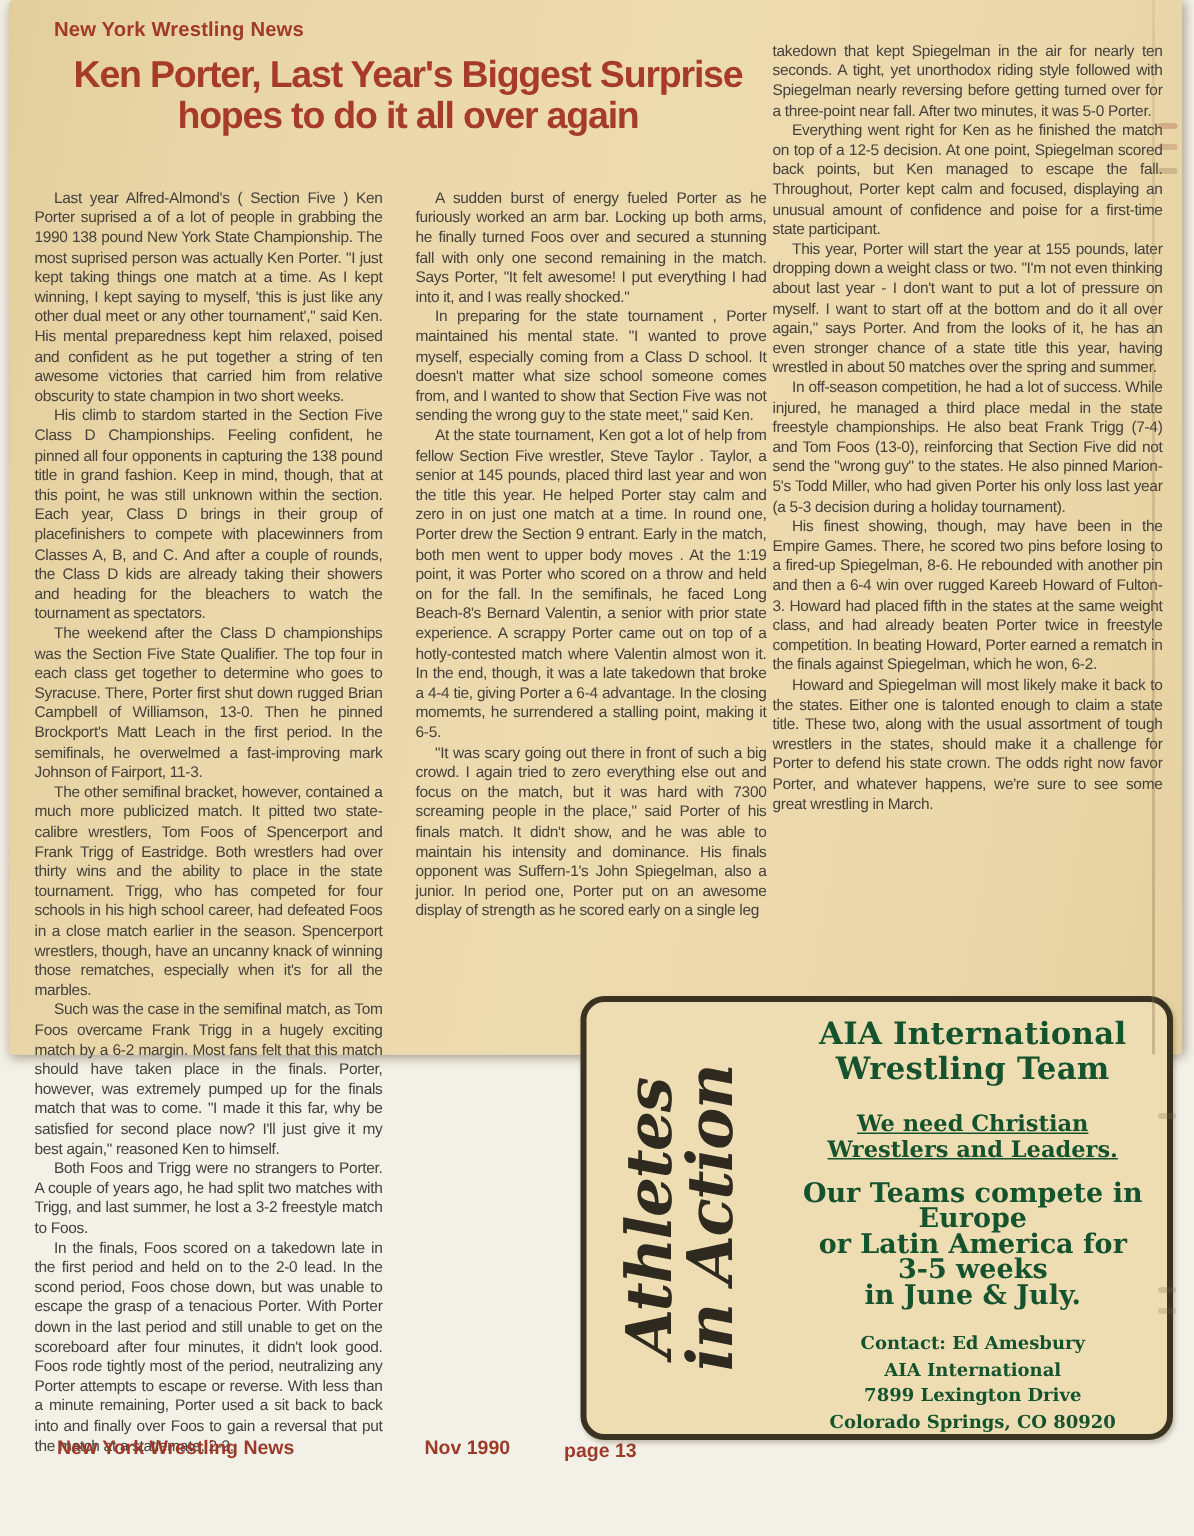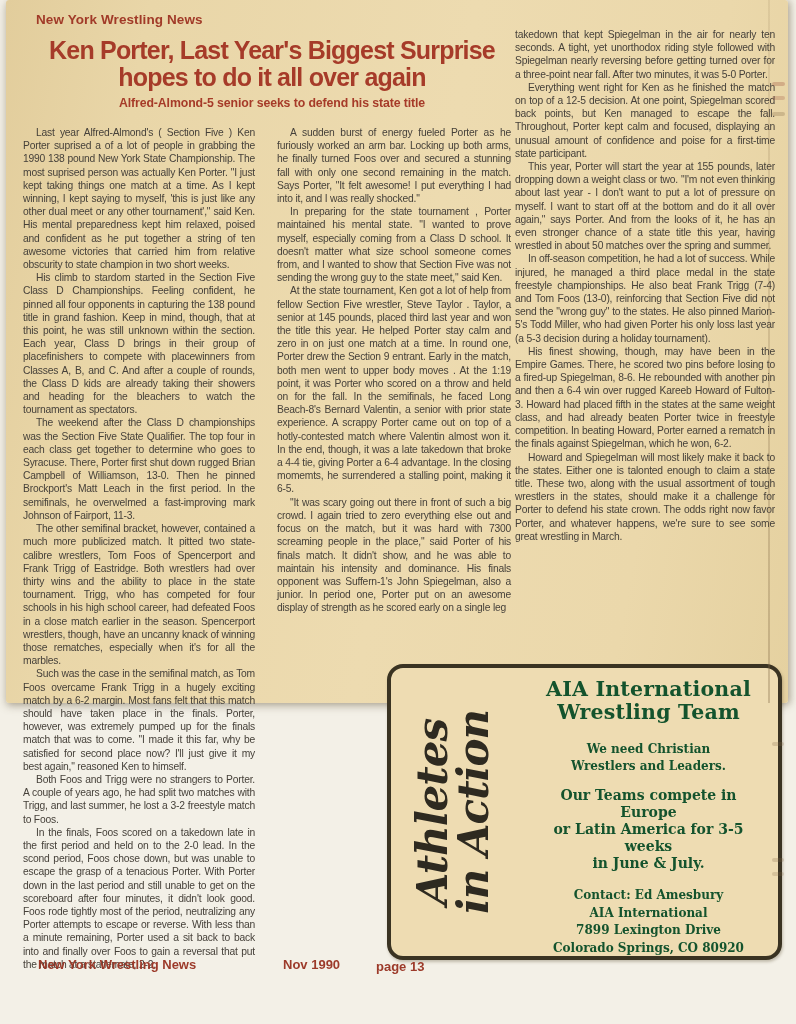--- a/index.html
+++ b/index.html
@@ -51,42 +51,41 @@
     display:flex;flex-direction:column;justify-content:center;align-items:center;
     font-family:"DejaVu Serif", serif;font-style:italic;font-weight:bold;
     font-size:42px;line-height:41px;letter-spacing:-1px;color:#2e2a20;
     white-space:nowrap;
   }
   .ad-copy{
     position:absolute;left:142px;right:14px;top:10px;text-align:center;
     font-family:"DejaVu Serif", serif;font-weight:bold;color:#14532d;
   }
   .ad-title{font-size:20.5px;line-height:23px;letter-spacing:.2px;}
-  .ad-pitch{margin-top:17px;font-size:12px;line-height:16.5px;}
-  .ad-teams{margin-top:13px;font-size:14px;line-height:17px;}
+  .ad-pitch{margin-top:17px;font-size:15px;line-height:16.5px;text-decoration:underline;}
+  .ad-teams{margin-top:13px;font-size:18px;line-height:17px;}
   .ad-contact{margin-top:15px;font-size:12px;line-height:17.5px;}
   .footer{
     position:absolute;left:32px;top:957px;width:730px;
     font-size:13px;font-weight:bold;color:#9c3a2a;
   }
   .footer .pub{position:absolute;left:0;top:0;}
   .footer .date{position:absolute;left:208px;top:0;margin-left:37px;}
   .footer .pagenum{position:absolute;left:338px;top:2px;}
 </style>
 </head>
 <body>
 
 <div class="page">
 
   <div class="masthead">New York Wrestling News</div>
 
   <div class="headline-wrap">
     <div class="headline-l1">Ken Porter, Last Year's Biggest Surprise</div>
     <div class="headline-l2">hopes to do it all over again</div>
-    <div class="subhead">Alfred-Almond-5 senior seeks to defend his state title</div>
   </div>
 
   <div class="col col1">
     <p>Last year  Alfred-Almond's  ( Section Five ) Ken Porter suprised a of a lot of people in grabbing the 1990 138 pound New York State Championship.  The most suprised person was actually Ken Porter.  "I just kept taking things one match at a time.  As I kept winning, I kept saying to myself, 'this is just like any other dual meet or any other tournament'," said Ken.  His mental preparedness  kept him relaxed, poised and confident as he put together a string of ten awesome victories that carried him from relative obscurity to state champion in two short weeks.</p>
     <p>His climb to stardom started in the  Section Five Class D Championships.   Feeling confident, he pinned all four opponents in capturing the  138 pound title in grand fashion.  Keep in mind, though, that at this point, he was still unknown within the section.  Each year, Class D brings in their group of placefinishers to compete with placewinners from Classes A, B, and C.  And after a couple of  rounds, the Class D kids are already taking their showers and heading for the bleachers to watch the tournament as spectators.</p>
     <p>The weekend after the Class D championships was the Section Five State Qualifier.  The top four in each class get together to determine who goes to Syracuse.  There, Porter first shut down rugged Brian Campbell of Williamson, 13-0.  Then he pinned Brockport's Matt Leach in the first period.  In the semifinals, he overwelmed a fast-improving mark Johnson of Fairport, 11-3.</p>
     <p>The other semifinal bracket, however, contained a much more publicized match.  It pitted two state-calibre wrestlers, Tom Foos of Spencerport and Frank Trigg of Eastridge.  Both wrestlers had over thirty wins and the ability to place in the state tournament.  Trigg, who has competed for four schools in his high school career, had defeated Foos in a close match earlier in the season.  Spencerport wrestlers, though, have an uncanny knack of winning those rematches, especially when it's for all the marbles.</p>
     <p>Such was the case in the semifinal match, as Tom Foos overcame Frank Trigg in a hugely exciting match by a 6-2 margin.  Most fans felt that this match should have taken place in the finals.  Porter, however, was extremely pumped up for the finals match that was to come.  "I made it this far, why be satisfied for second place now?  I'll just give it my best again," reasoned Ken to himself.</p>
     <p>Both Foos and  Trigg  were no strangers to Porter.  A couple of years ago, he had split two matches with Trigg, and last summer, he lost a 3-2  freestyle  match to Foos.</p>
     <p>In the finals, Foos scored on a takedown late in the first period and held on to the 2-0 lead.  In the scond period, Foos chose down, but was unable to escape the grasp of a tenacious Porter.  With Porter down in the last period and still unable to get on the scoreboard after four minutes, it didn't look good.  Foos rode tightly most of the period, neutralizing any Porter attempts to escape or reverse.  With less than a minute remaining, Porter used a sit back to back into and finally over Foos to gain a reversal that put the match at a statlemate, 2-2.</p>

